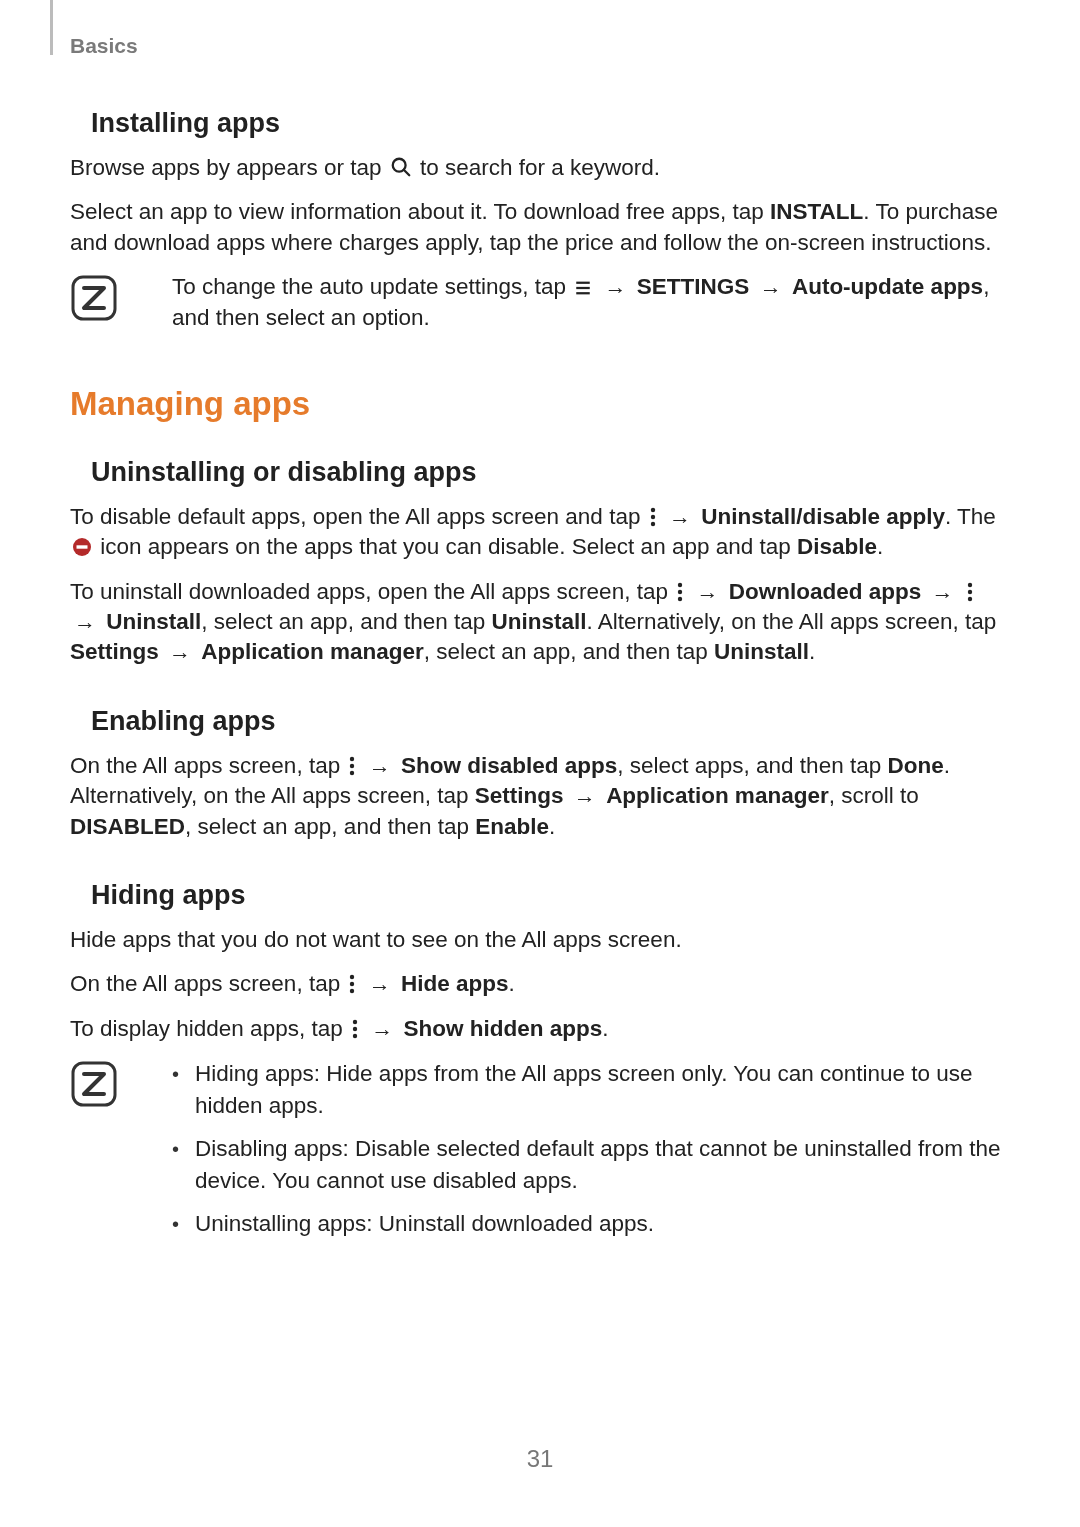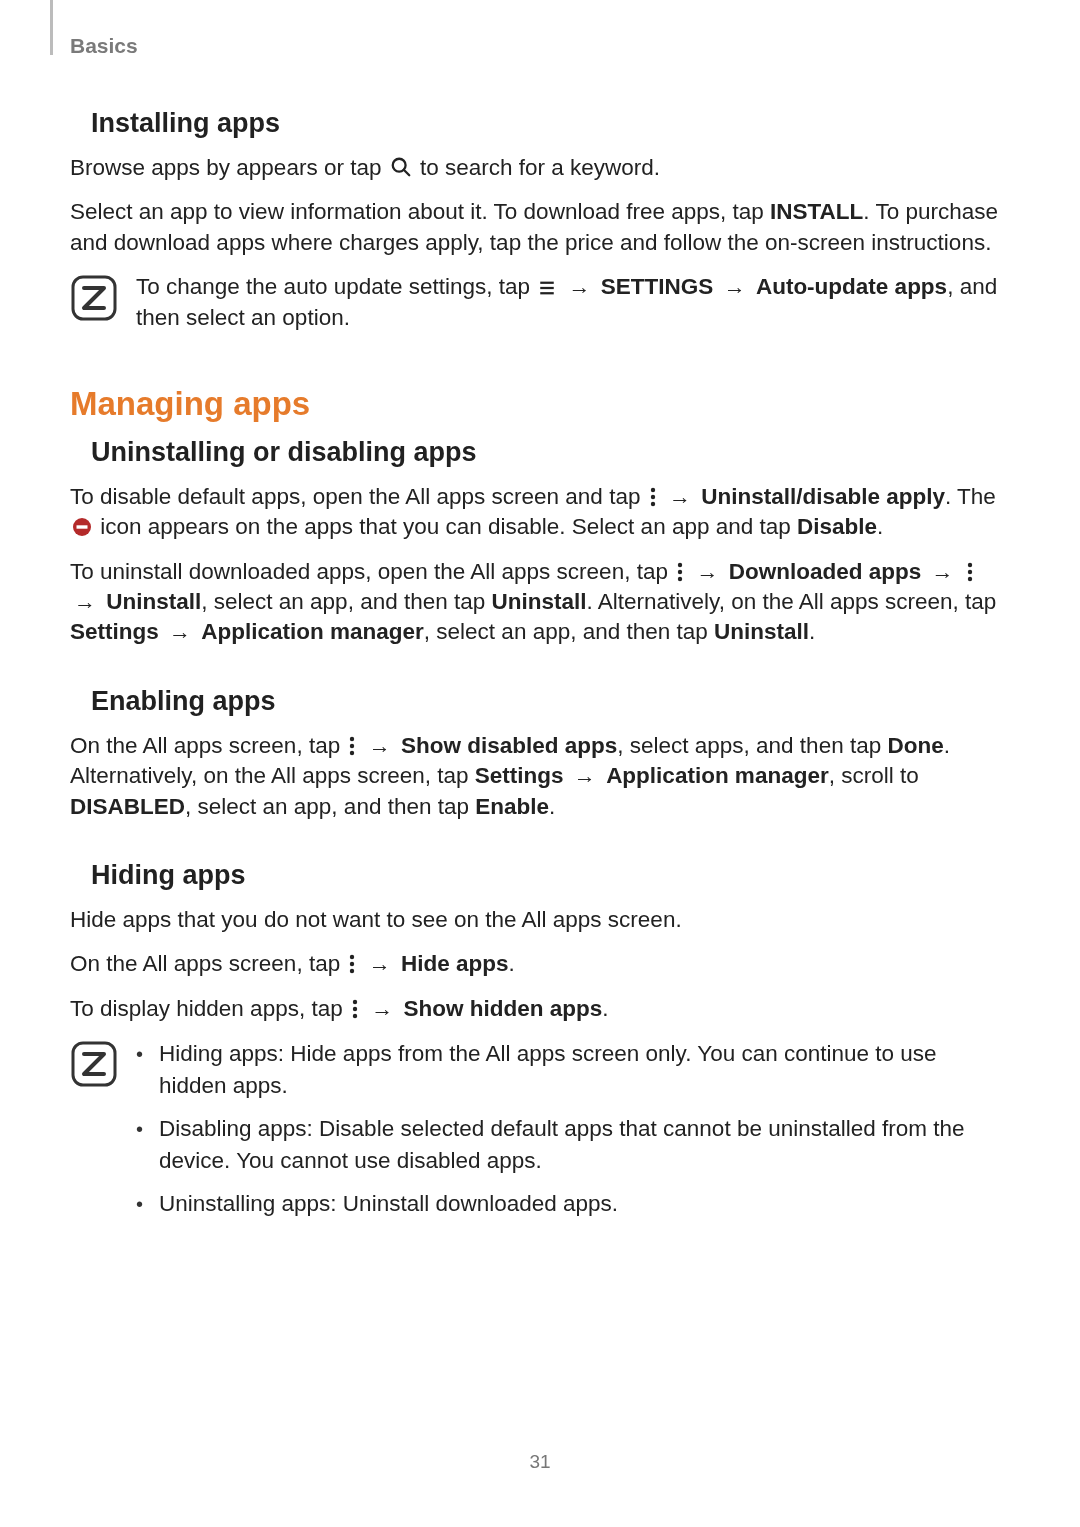--- a/index.html
+++ b/index.html
@@ -40,21 +40,21 @@
     font-weight: 700;
     color: #212121;
     margin-bottom: 14px;
     margin-left: 21px;
   }
   h2.section {
     font-size: 33px;
     font-weight: 700;
     color: #e67b2b;
     margin-top: 52px;
-    margin-bottom: 14px;
+    margin-bottom: 34px;
   }
   p.body {
     font-size: 22.5px;
     line-height: 1.35;
     color: #222;
     margin-bottom: 14px;
     font-weight: 400;
   }
   .bold { font-weight: 700; }
   .arrow { display: inline-block; padding: 0 4px; font-weight: 400; font-size: 22px; }
@@ -67,20 +67,21 @@
   }
   .note-icon-wrap {
     flex: 0 0 48px;
     padding-top: 2px;
   }
   .note-icon-wrap svg { width: 48px; height: 48px; }
   .note-text {
     flex: 1;
     font-size: 22.5px;
     line-height: 1.35;
+    margin-left: 36px;
   }
   .inline-icon {
     display: inline-block;
     vertical-align: -3px;
     margin: 0 2px;
   }
   .inline-icon svg { display: block; }
   .bullet-item {
     display: flex;
     gap: 16px;
@@ -93,21 +94,21 @@
     padding-top: 2px;
     font-size: 20px;
     color: #333;
   }
   .page-number {
     position: absolute;
     bottom: 54px;
     width: 100%;
     left: 0;
     text-align: center;
-    font-size: 19px;
+    font-size: 24px;
     color: #777;
   }
   .gap-md { margin-top: 38px; }
 </style>
 </head>
 <body>
 
 <div class="page">
   <div class="header-line"></div>
   <div class="breadcrumb">Basics</div>

